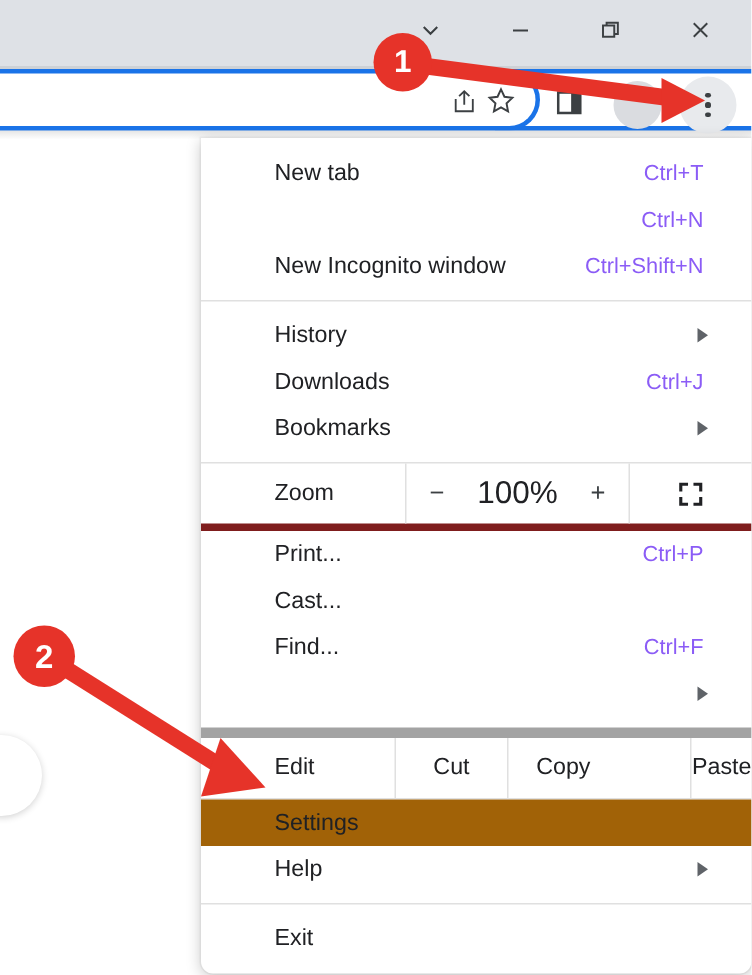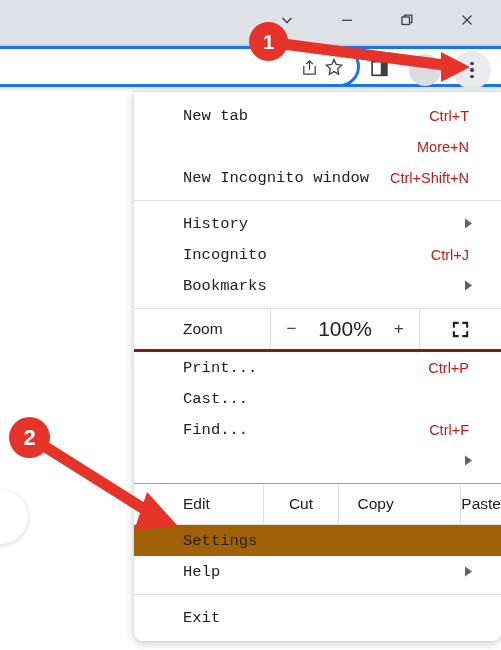--- a/index.html
+++ b/index.html
@@ -152,25 +152,24 @@
     padding-left: 49px;
     padding-right: 14px;
     box-sizing: border-box;
     white-space: nowrap;
   }
   .menu-item.highlight {
     background: #a16207;
   }
   .mi-label {
     flex: 0 0 auto;
-    font-family: Liberation Mono, monospace;
   }
   .mi-accel {
     margin-left: auto;
-    color: #b91c1c;
+    color: #8b5cf6;
     font-size: 14.5px;
     padding-right: 18px;
   }
   .mi-arrow {
     margin-left: auto;
     padding-right: 14px;
     display: flex;
     align-items: center;
     color: #5f6368;
   }
@@ -182,21 +181,21 @@
     margin: 7px 0 7px 0;
   }
 
   
   .zoom-row {
     position: relative;
     height: 40px;
     display: flex;
     align-items: stretch;
     border-top: 1px solid #e0e0e0;
-    border-bottom: 3px solid #7f1d1d;
+    border-bottom: 5px solid #7f1d1d;
     margin-top: 7px;
   }
   .zoom-label-cell {
     width: 136px;
     display: flex;
     align-items: center;
     padding-left: 49px;
     box-sizing: border-box;
   }
   .zoom-ctrl-cell {
@@ -227,21 +226,21 @@
     justify-content: center;
   }
   .zoom-fs-cell svg { display: block; }
 
   
   .edit-row {
     position: relative;
     height: 40px;
     display: flex;
     align-items: stretch;
-    border-top: 1px solid #a3a3a3;
+    border-top: 7px solid #a3a3a3;
     border-bottom: 1px solid #e0e0e0;
     margin-top: 7px;
   }
   .edit-label-cell {
     width: 134px;
     display: flex;
     align-items: center;
     padding-left: 49px;
     box-sizing: border-box;
   }
@@ -355,39 +354,39 @@
       <i></i>
   </div>
 
   <div class="menu">
 
     <div class="menu-item">
       <span class="mi-label">New tab</span>
       <span class="mi-accel">Ctrl+T</span>
     </div>
     <div class="menu-item">
-      <span class="mi-accel">More+N</span>
+      <span class="mi-accel">Ctrl+N</span>
     </div>
     <div class="menu-item">
       <span class="mi-label">New Incognito window</span>
       <span class="mi-accel">Ctrl+Shift+N</span>
     </div>
 
     <div class="sep"></div>
 
     <div class="menu-item">
       <span class="mi-label">History</span>
       <span class="mi-arrow">
         <svg width="9" height="11" viewBox="0 0 9 11">
             <path d="M1 0.6 L8 5.5 L1 10.4 Z" fill="#5f6368"></path>
           </svg>
       </span>
     </div>
     <div class="menu-item">
-      <span class="mi-label">Incognito</span>
+      <span class="mi-label">Downloads</span>
       <span class="mi-accel">Ctrl+J</span>
     </div>
     <div class="menu-item">
       <span class="mi-label">Bookmarks</span>
       <span class="mi-arrow">
         <svg width="9" height="11" viewBox="0 0 9 11">
             <path d="M1 0.6 L8 5.5 L1 10.4 Z" fill="#5f6368"></path>
           </svg>
       </span>
     </div>

